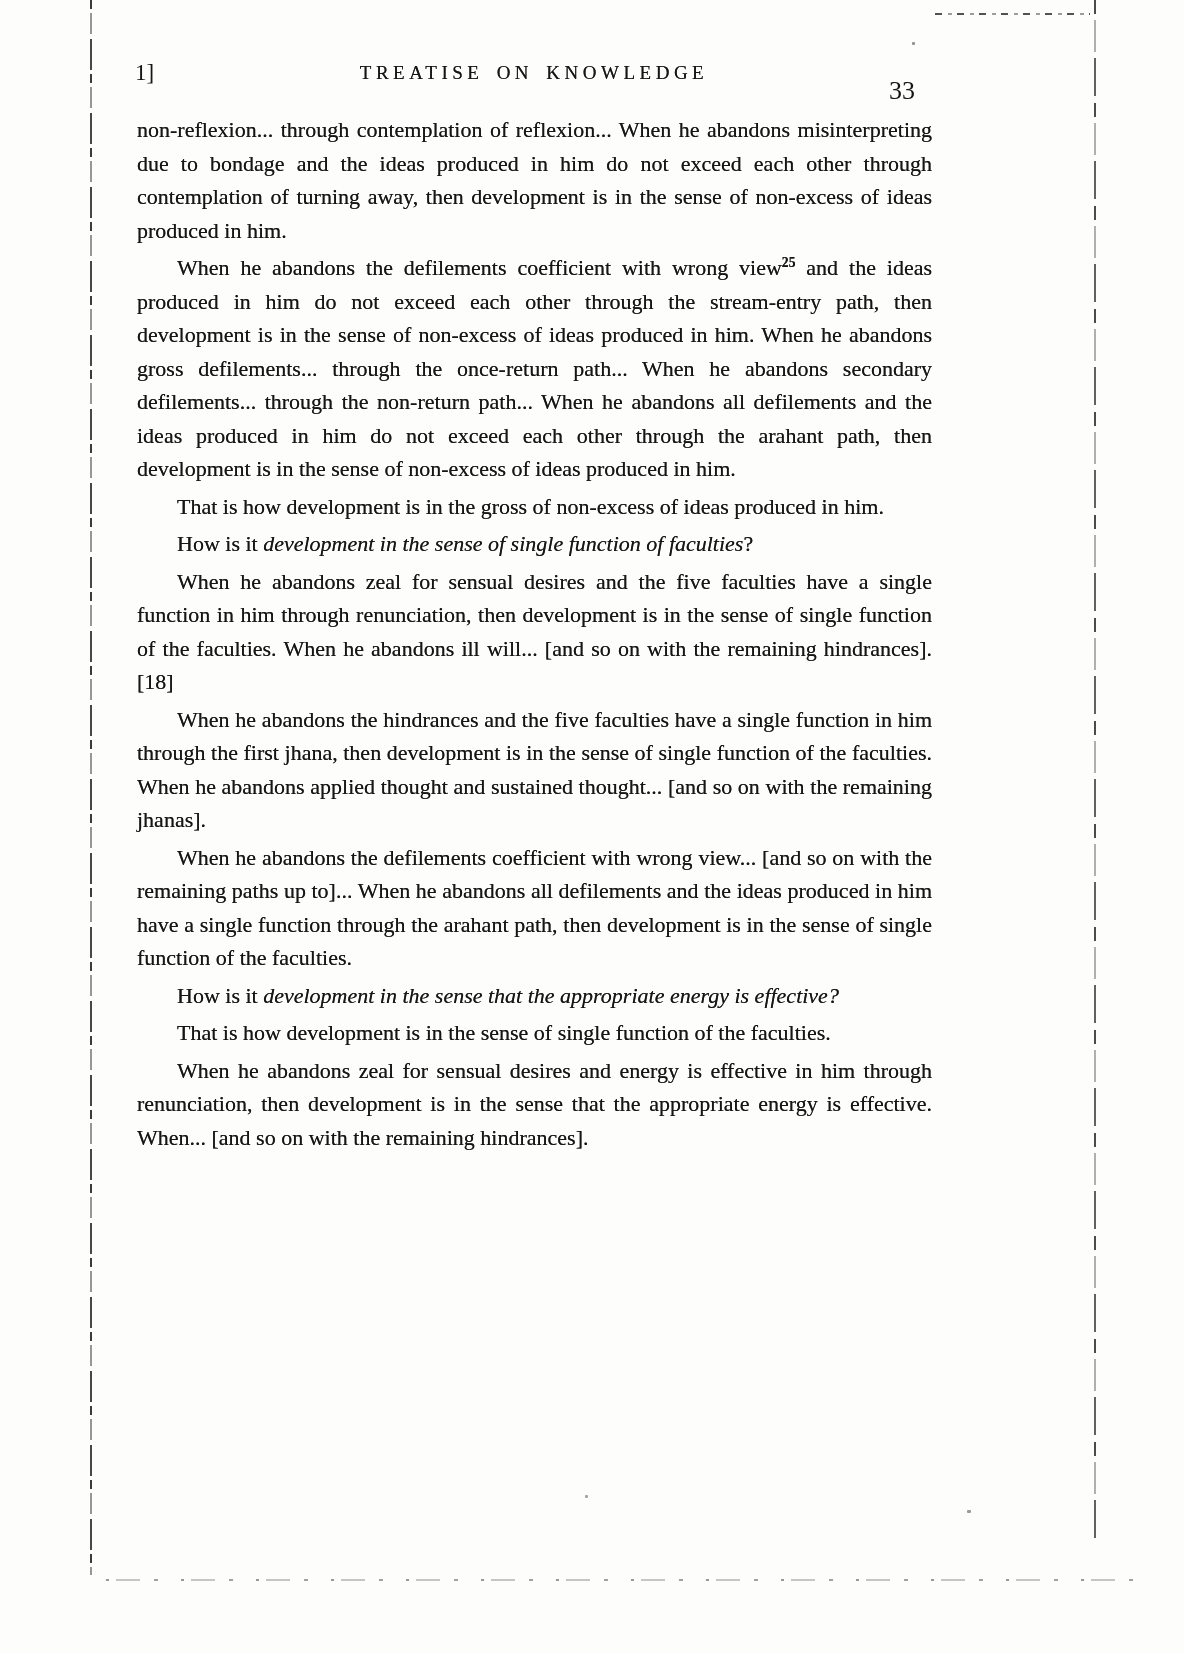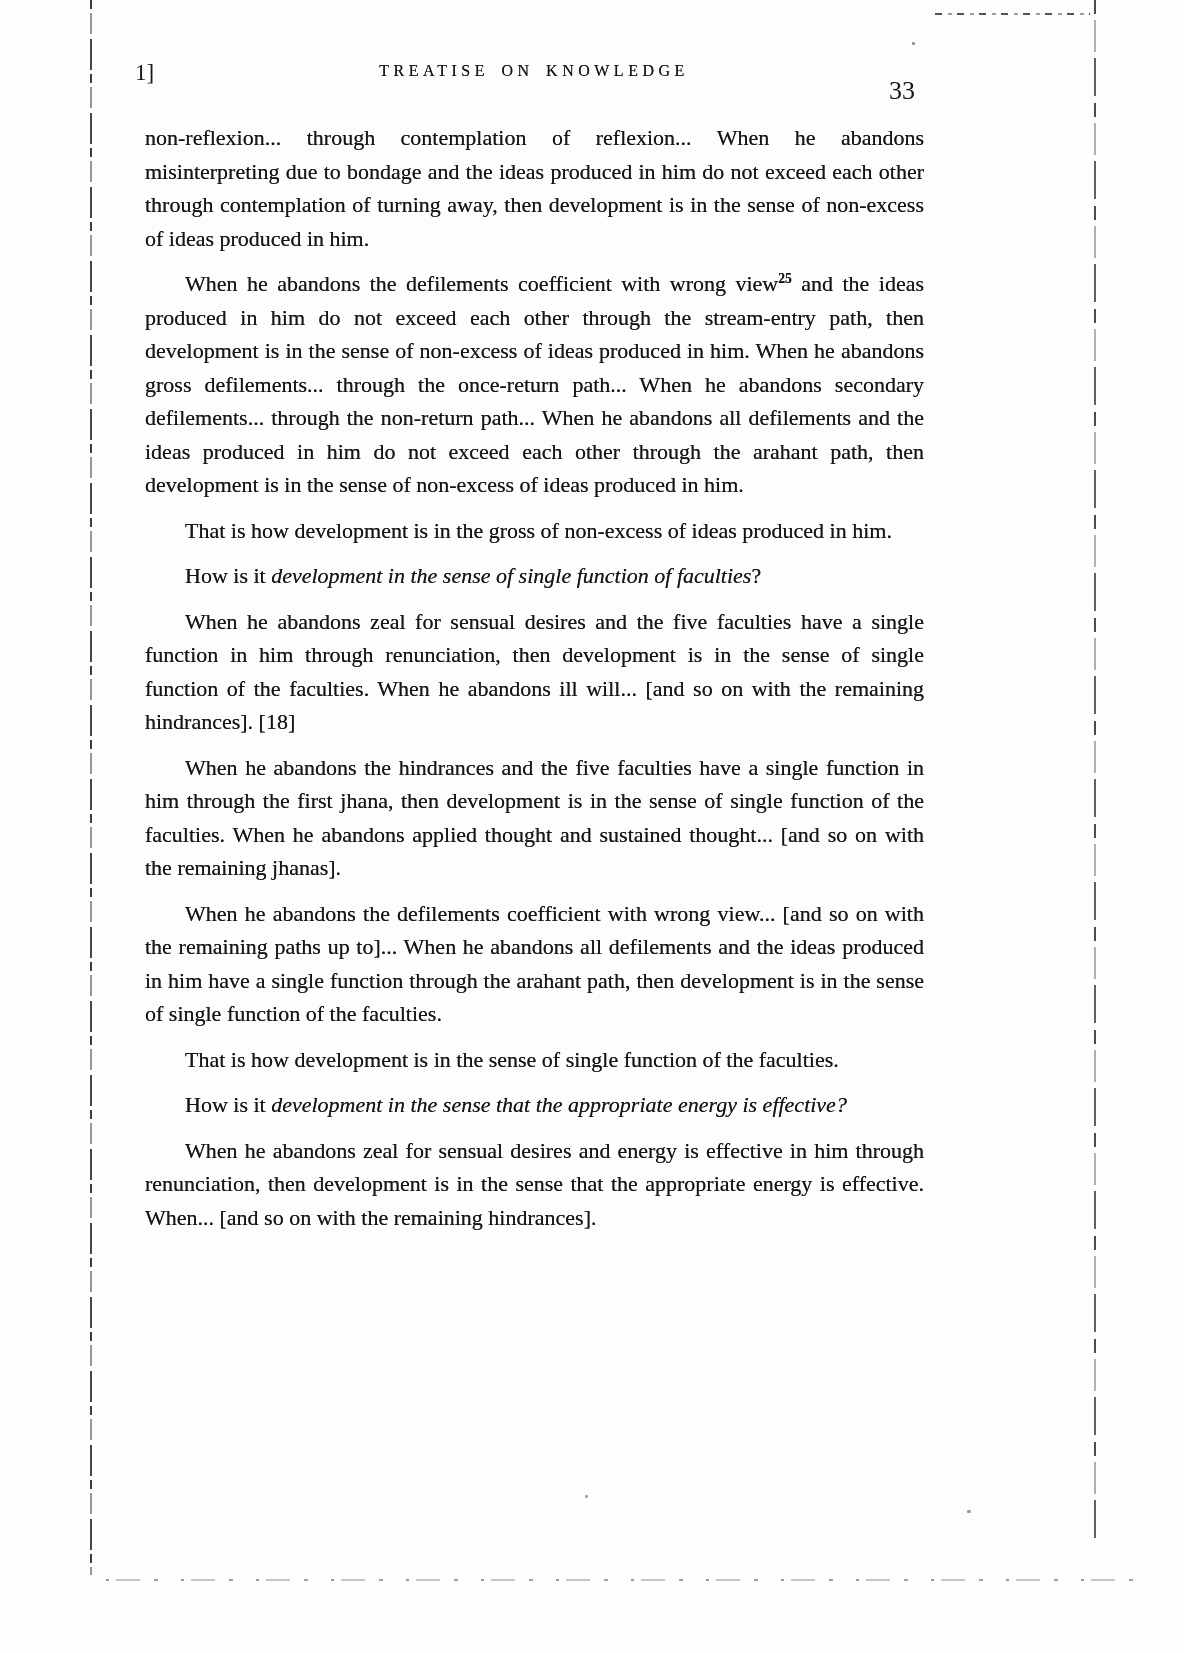--- a/index.html
+++ b/index.html
@@ -42,32 +42,32 @@
   .speck{position:absolute;background:rgba(30,30,30,.8);border-radius:1px;}
   .speck-b{left:585px;top:1495px;width:3px;height:3px;opacity:.5;}
   .speck-c{left:912px;top:42px;width:3px;height:3px;opacity:.6;}
   .speck-d{left:967px;top:1510px;width:4px;height:3px;opacity:.55;}
 
   
   .header{position:absolute;left:133px;top:58px;width:802px;height:34px;}
   .h-left{position:absolute;left:2px;top:2px;font-size:23px;}
   .h-title{
     position:absolute;left:0;right:0;top:4px;text-align:center;
-    font-size:16px;letter-spacing:4.5px;word-spacing:4px;
+    font-size:19px;letter-spacing:4.5px;word-spacing:4px;
     text-shadow:0 0 .5px rgba(0,0,0,.7);
   }
   .h-page{position:absolute;right:20px;top:18px;font-size:26px;}
 
   
   .body-text{
     position:absolute;left:133px;top:109px;width:803px;
     font-size:22px;line-height:33.5px;
     text-shadow:0 0 .6px rgba(10,10,10,.75);
   }
-  .para{margin:12px;text-align:justify;}
+  .para{margin:4px;text-align:justify;}
   .para.indent{text-indent:40px;}
   .it{font-style:italic;}
   sup{font-size:0.62em;line-height:0;vertical-align:super;font-weight:bold;}
 </style>
 </head>
 <body>
 
 <div class="page">
   <div class="scan-line scan-line-left"></div>
   <div class="scan-line scan-line-right"></div>
@@ -85,17 +85,17 @@
   </div>
 
   <div class="body-text" id="body-text">
       <p class="para"><span>non-reflexion... through contemplation of reflexion... When he abandons misinterpreting due to bondage and the ideas produced in him do not exceed each other through contemplation of turning away, then development is in the sense of non-excess of ideas produced in him.</span></p>
       <p class="para indent"><span>When he abandons the defilements coefficient with wrong view</span><sup>25</sup><span> and the ideas produced in him do not exceed each other through the stream-entry path, then development is in the sense of non-excess of ideas produced in him. When he abandons gross defilements... through the once-return path... When he abandons secondary defilements... through the non-return path... When he abandons all defilements and the ideas produced in him do not exceed each other through the arahant path, then development is in the sense of non-excess of ideas produced in him.</span></p>
       <p class="para indent"><span>That is how development is in the gross of non-excess of ideas produced in him.</span></p>
       <p class="para indent"><span>How is it </span><span class="it">development in the sense of single function of faculties</span><span>?</span></p>
       <p class="para indent"><span>When he abandons zeal for sensual desires and the five faculties have a single function in him through renunciation, then development is in the sense of single function of the faculties. When he abandons ill will... [and so on with the remaining hindrances]. [18]</span></p>
       <p class="para indent"><span>When he abandons the hindrances and the five faculties have a single function in him through the first jhana, then development is in the sense of single function of the faculties. When he abandons applied thought and sustained thought... [and so on with the remaining jhanas].</span></p>
       <p class="para indent"><span>When he abandons the defilements coefficient with wrong view... [and so on with the remaining paths up to]... When he abandons all defilements and the ideas produced in him have a single function through the arahant path, then development is in the sense of single function of the faculties.</span></p>
+      <p class="para indent"><span>How is it </span><span class="it">development in the sense that the appropriate energy is effective?</span></p>
       <p class="para indent"><span>That is how development is in the sense of single function of the faculties.</span></p>
-      <p class="para indent"><span>How is it </span><span class="it">development in the sense that the appropriate energy is effective?</span></p>
       <p class="para indent"><span>When he abandons zeal for sensual desires and energy is effective in him through renunciation, then development is in the sense that the appropriate energy is effective. When... [and so on with the remaining hindrances].</span></p>
     </div>
 </div>
 
 </body></html>

